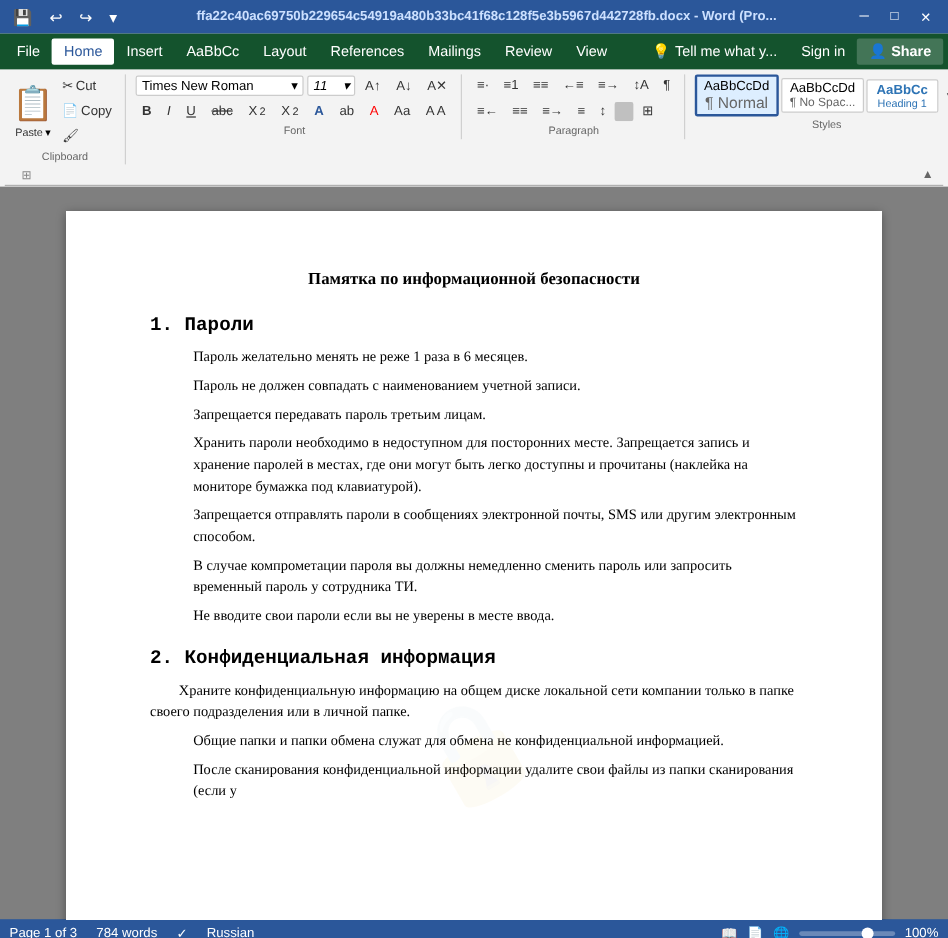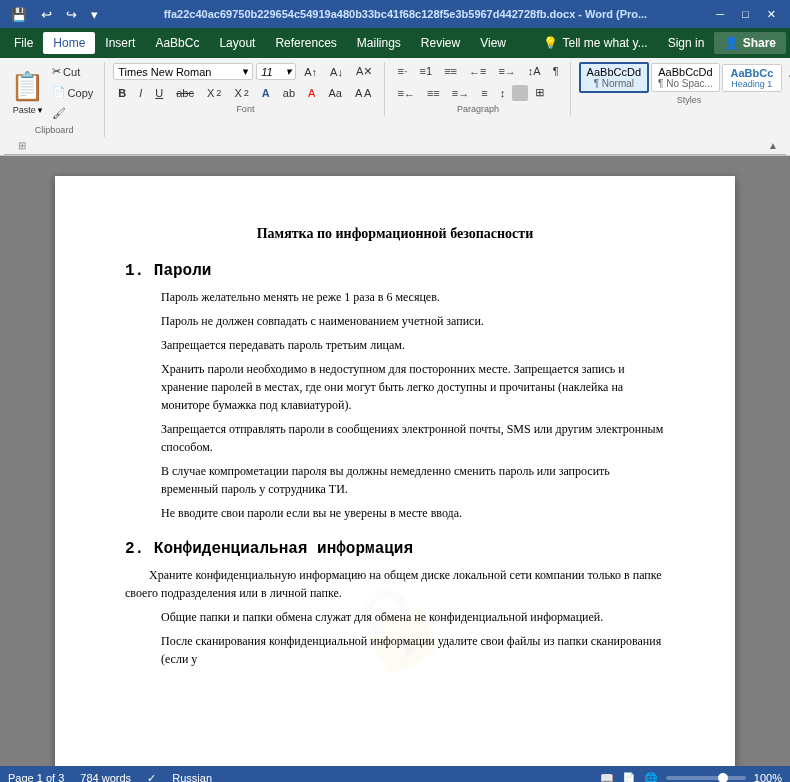--- a/index.html
+++ b/index.html
@@ -388,21 +388,21 @@
           <button class="rbn-btn">⊞</button>
         </div>
       </div>
       <div class="ribbon-group-label">Paragraph</div>
     </div>
 
     <div class="ribbon-group" style="flex:1;">
       <div class="styles-section">
         <div class="style-box selected">
           <div style="font-size:11px;">AaBbCcDd</div>
-          <div style="font-size:10px;color:#666;">¶ Normal</div>
+          <div style="font-size:13px;color:#666;">¶ Normal</div>
         </div>
         <div class="style-box">
           <div style="font-size:11px;">AaBbCcDd</div>
           <div style="font-size:10px;color:#666;">¶ No Spac...</div>
         </div>
         <div class="style-box">
           <div style="font-size:11px;color:#2e74b5;font-weight:bold;">AaBbCc</div>
           <div style="font-size:9px;color:#2e74b5;">Heading 1</div>
         </div>
         <button class="rbn-btn">▾</button>

